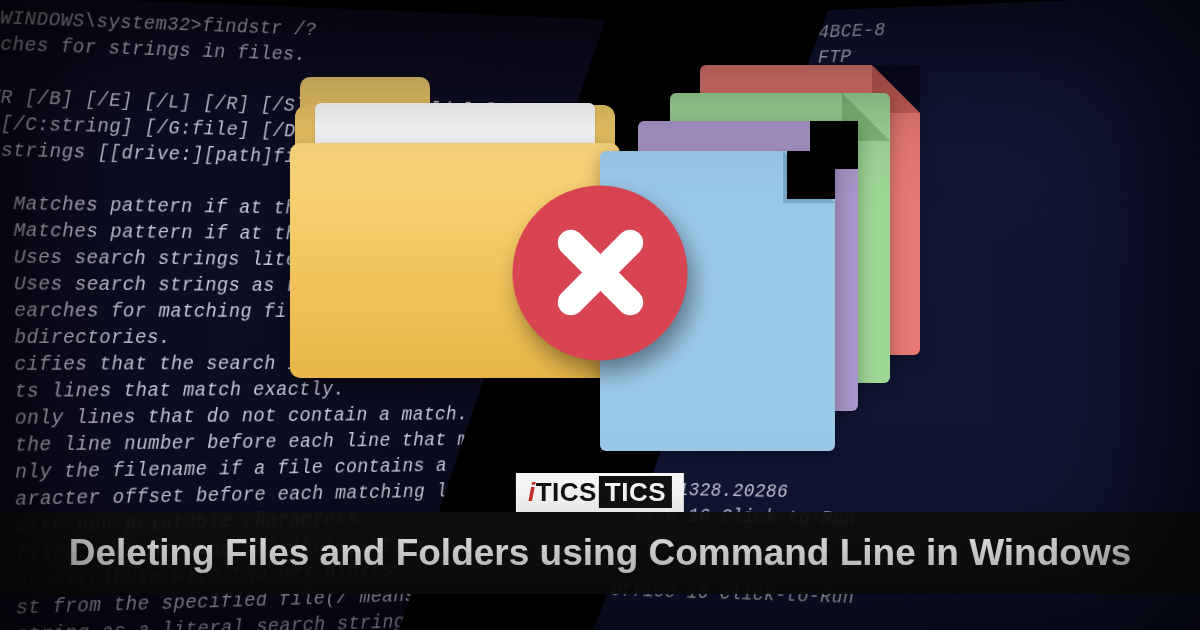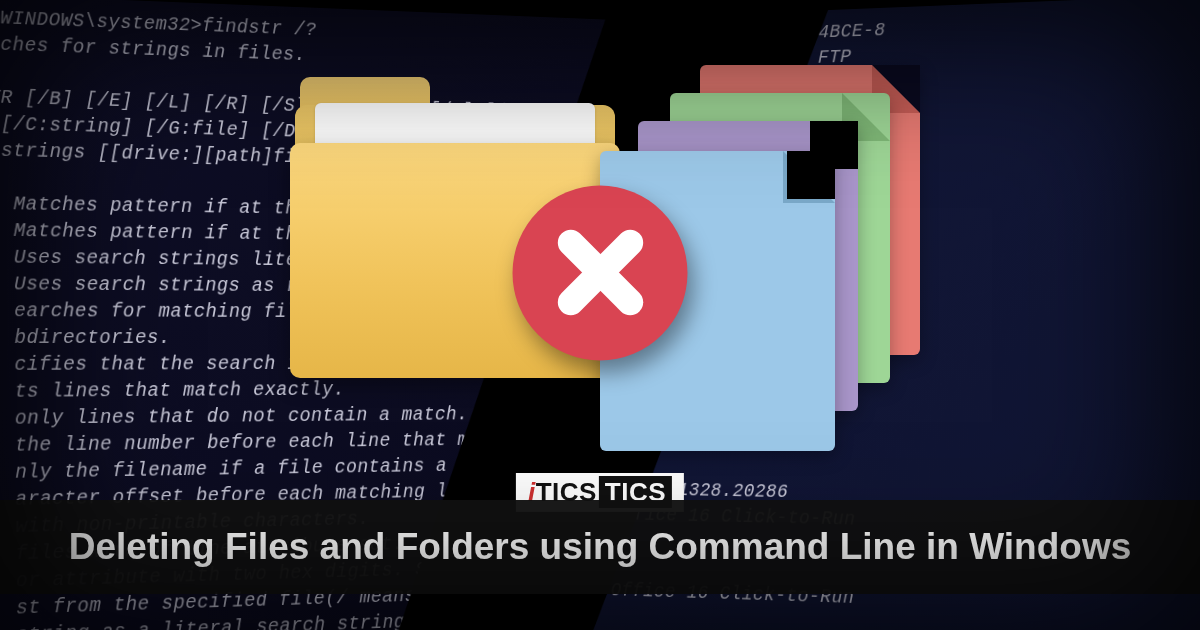--- a/index.html
+++ b/index.html
@@ -176,21 +176,21 @@
     color:#111;
   }
   .logo-bar .i { color:#d03030; font-style: italic; font-weight:900; }
   .logo-bar .tics { background:#111; color:#fff; padding:1px 6px; margin-left:2px; }
   .title-bar {
     position: absolute;
     bottom: 36px;
     left: 0;
     width: 100%;
     background: rgba(18,18,18,0.96);
-    padding: 26px 0;
+    padding: 20px 0;
     text-align: center;
   }
   .title-bar h1 {
     color: #fff;
     font-size: 37px;
     font-weight: bold;
     font-family: Arial, sans-serif;
   }
   .vignette {
     position:absolute; inset:0;

